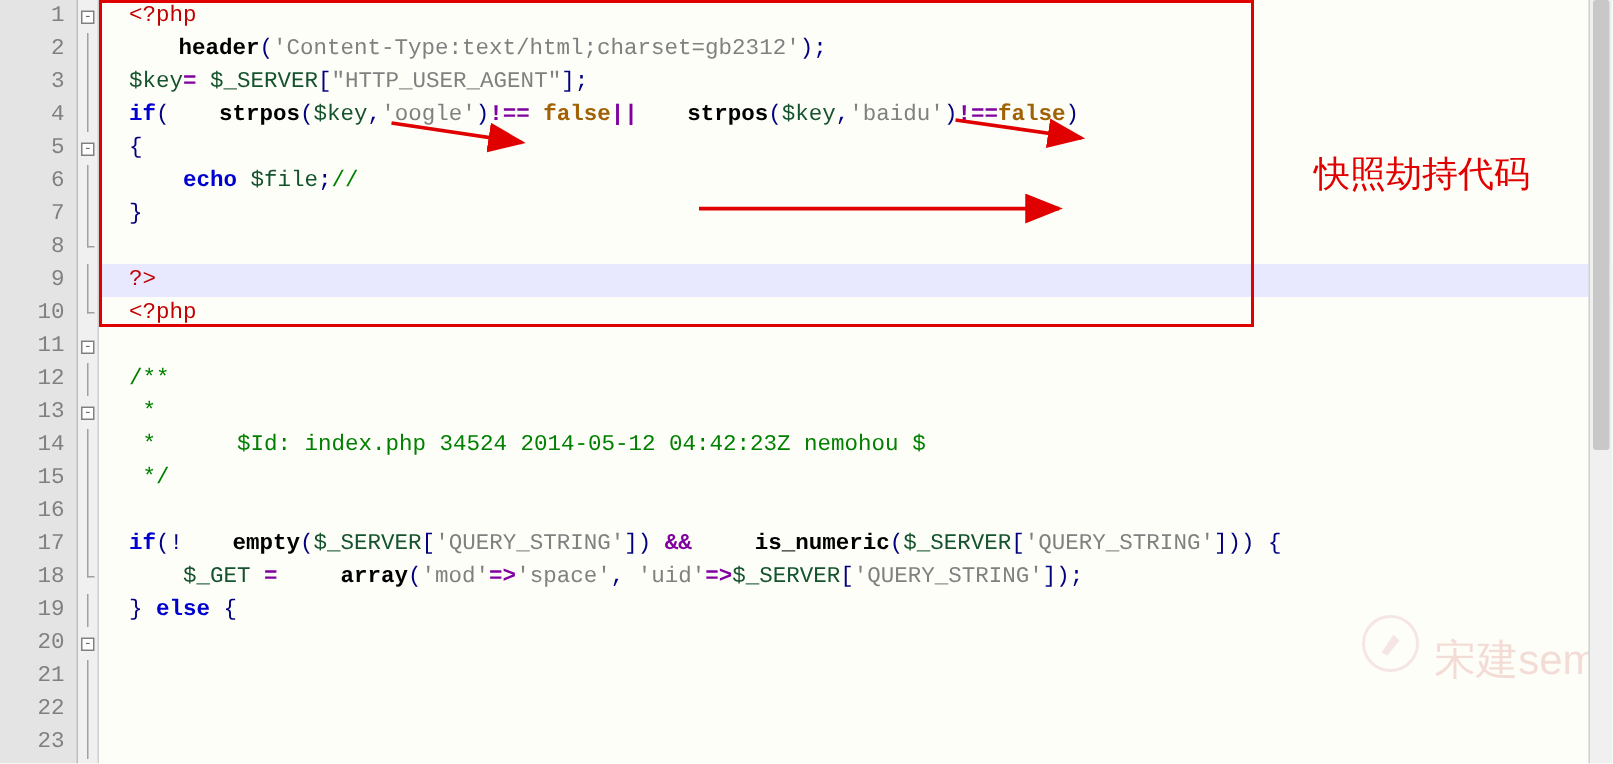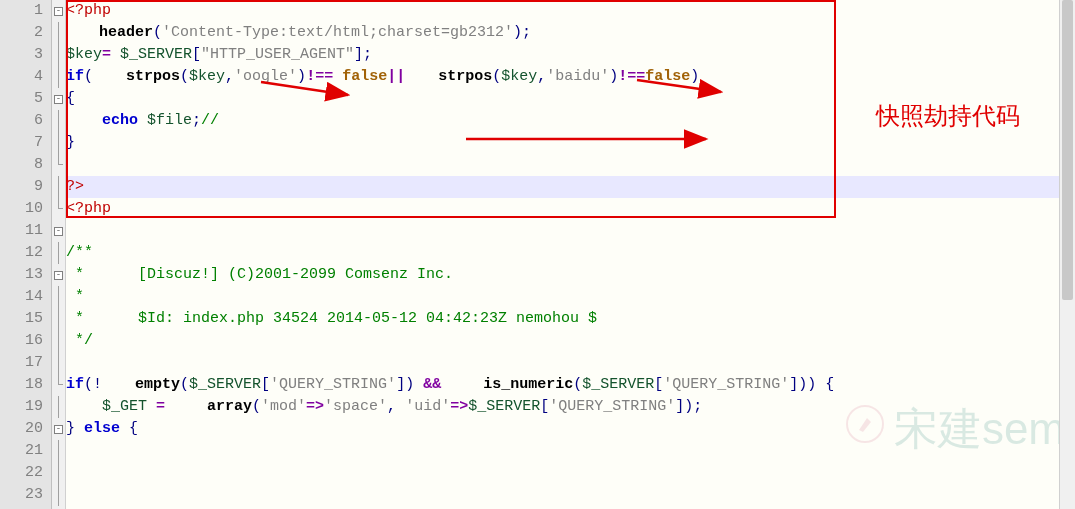--- a/index.html
+++ b/index.html
@@ -7,36 +7,36 @@
   .editor { display: flex; width: 1075px; height: 509px; position: relative; }
   .gutter { width: 52px; background: #e4e4e4; border-right: 1px solid #c0c0c0; text-align: right; color: #808080; }
   .gutter .ln { height: 22px; line-height: 22px; padding-right: 8px; }
   .fold-col { width: 14px; background: #f0f0f0; border-right: 1px solid #d0d0d0; }
   .fold-col .fc { height: 22px; display: flex; align-items: center; justify-content: center; position: relative; }
   .fold-box { width: 9px; height: 9px; border: 1px solid #808080; background: #fff; font-size: 9px; line-height: 7px; text-align: center; color: #606060; }
   .fold-line { position: absolute; width: 1px; background: #a0a0a0; height: 100%; }
   .fold-end { position: absolute; width: 1px; background: #a0a0a0; height: 50%; top: 0; }
   .fold-end::after { content: ""; position: absolute; bottom: 0; left: 0; width: 5px; height: 1px; background: #a0a0a0; }
   .code { flex: 1; background: #fefef8; position: relative; overflow: hidden; }
-  .codeline { height: 22px; line-height: 22px; white-space: pre; padding-left: 0; }
+  .codeline { height: 22px; line-height: 22px; white-space: pre; padding-left: 20px; }
   .codeline.hl { background: #e8e8ff; }
   .tk-kw { color: #0000d0; font-weight: bold; }
   .tk-fn { color: #000000; font-weight: bold; margin-left: 33px; }
   .tk-str { color: #808080; }
   .tk-var { color: #14532d; }
   .tk-op { color: #8000a0; font-weight: bold; }
   .tk-punct { color: #000080; }
   .tk-false { color: #a16207; font-weight: bold; }
   .tk-comment { color: #008000; }
   .tk-tag { color: #c00000; }
   .redbox { position: absolute; border: 2px solid #e00000; pointer-events: none; }
   .arrow { position: absolute; pointer-events: none; }
   .annotation { position: absolute; color: #e00000; font-family: "Microsoft YaHei","SimSun",sans-serif; font-size: 24px; }
   .watermark { position: absolute; right: 10px; bottom: 50px; opacity: 0.15; pointer-events: none; }
-  .watermark .wm-txt { font-family: "Microsoft YaHei",sans-serif; font-size: 44px; color: #0f766e; }
+  .watermark .wm-txt { font-family: "Microsoft YaHei",sans-serif; font-size: 28px; color: #b91c1c; }
   .scrollbar-v { position: absolute; right: 0; top: 0; width: 16px; height: 100%; background: #f0f0f0; border-left: 1px solid #d0d0d0; }
   .scrollbar-v .thumb { position: absolute; left: 2px; right: 2px; top: 0; height: 300px; background: #c8c8c8; border-radius: 2px; }
 </style>
 </head>
 <body>
 
 <div class="editor">
   <div class="gutter" id="gutter">
       <div class="ln">1</div>
       <div class="ln">2</div>
@@ -140,21 +140,20 @@
       <div class="codeline"><span class="tk-var">$key</span><span class="tk-op">= </span><span class="tk-var">$_SERVER</span><span class="tk-punct">[</span><span class="tk-str">"HTTP_USER_AGENT"</span><span class="tk-punct">]</span><span class="tk-punct">;</span></div>
       <div class="codeline"><span class="tk-kw">if</span><span class="tk-punct">(</span><span class="tk-fn">strpos</span><span class="tk-punct">(</span><span class="tk-var">$key</span><span class="tk-punct">,</span><span class="tk-str">'oogle'</span><span class="tk-punct">)</span><span class="tk-op">!== </span><span class="tk-false">false</span><span class="tk-op">||</span><span class="tk-fn">strpos</span><span class="tk-punct">(</span><span class="tk-var">$key</span><span class="tk-punct">,</span><span class="tk-str">'baidu'</span><span class="tk-punct">)</span><span class="tk-op">!==</span><span class="tk-false">false</span><span class="tk-punct">)</span></div>
       <div class="codeline"><span class="tk-punct">{</span></div>
       <div class="codeline"><span class="tk-var">    </span><span class="tk-kw">echo</span><span class="tk-var"> $file</span><span class="tk-punct">;</span><span class="tk-comment">//</span></div>
       <div class="codeline"><span class="tk-punct">}</span></div>
       <div class="codeline"></div>
       <div class="codeline hl"><span class="tk-tag">?&gt;</span></div>
       <div class="codeline"><span class="tk-tag">&lt;?php</span></div>
       <div class="codeline"></div>
       <div class="codeline"><span class="tk-comment">/**</span></div>
-      <div class="codeline"><span class="tk-comment"> *      [Discuz!] (C)2001-2099 Comsenz Inc.</span></div>
       <div class="codeline"><span class="tk-comment"> *</span></div>
       <div class="codeline"><span class="tk-comment"> *      $Id: index.php 34524 2014-05-12 04:42:23Z nemohou $</span></div>
       <div class="codeline"><span class="tk-comment"> */</span></div>
       <div class="codeline"></div>
       <div class="codeline"><span class="tk-kw">if</span><span class="tk-punct">(!</span><span class="tk-fn">empty</span><span class="tk-punct">(</span><span class="tk-var">$_SERVER</span><span class="tk-punct">[</span><span class="tk-str">'QUERY_STRING'</span><span class="tk-punct">]) </span><span class="tk-op">&amp;&amp;</span><span class="tk-var"> </span><span class="tk-fn">is_numeric</span><span class="tk-punct">(</span><span class="tk-var">$_SERVER</span><span class="tk-punct">[</span><span class="tk-str">'QUERY_STRING'</span><span class="tk-punct">])) {</span></div>
       <div class="codeline"><span class="tk-var">    $_GET </span><span class="tk-op">= </span><span class="tk-fn">array</span><span class="tk-punct">(</span><span class="tk-str">'mod'</span><span class="tk-op">=&gt;</span><span class="tk-str">'space'</span><span class="tk-punct">, </span><span class="tk-str">'uid'</span><span class="tk-op">=&gt;</span><span class="tk-var">$_SERVER</span><span class="tk-punct">[</span><span class="tk-str">'QUERY_STRING'</span><span class="tk-punct">]);</span></div>
       <div class="codeline"><span class="tk-punct">} </span><span class="tk-kw">else</span><span class="tk-punct"> {</span></div>
       <div class="redbox" id="redbox" style="left: 0px; top: 0px; width: 770px; height: 218px;"></div>
       <svg class="arrow" id="arrows" width="1000" height="509" style="position: absolute; left: 0px; top: 0px;">
         <defs>

